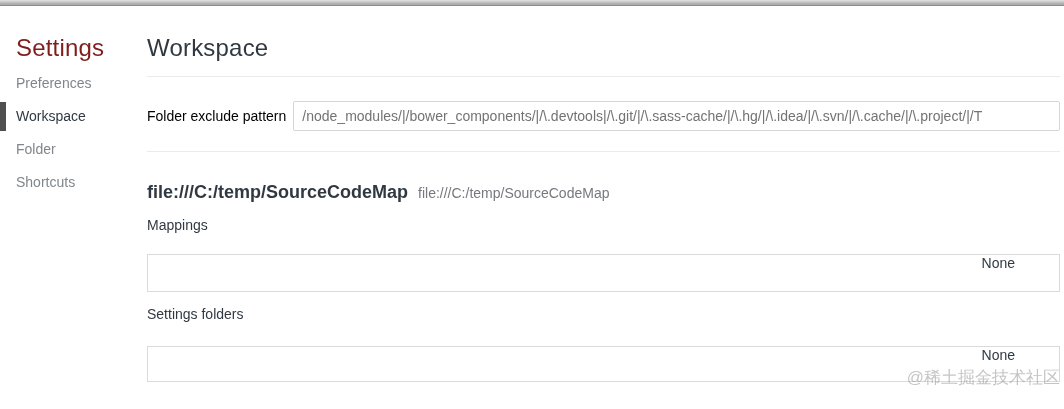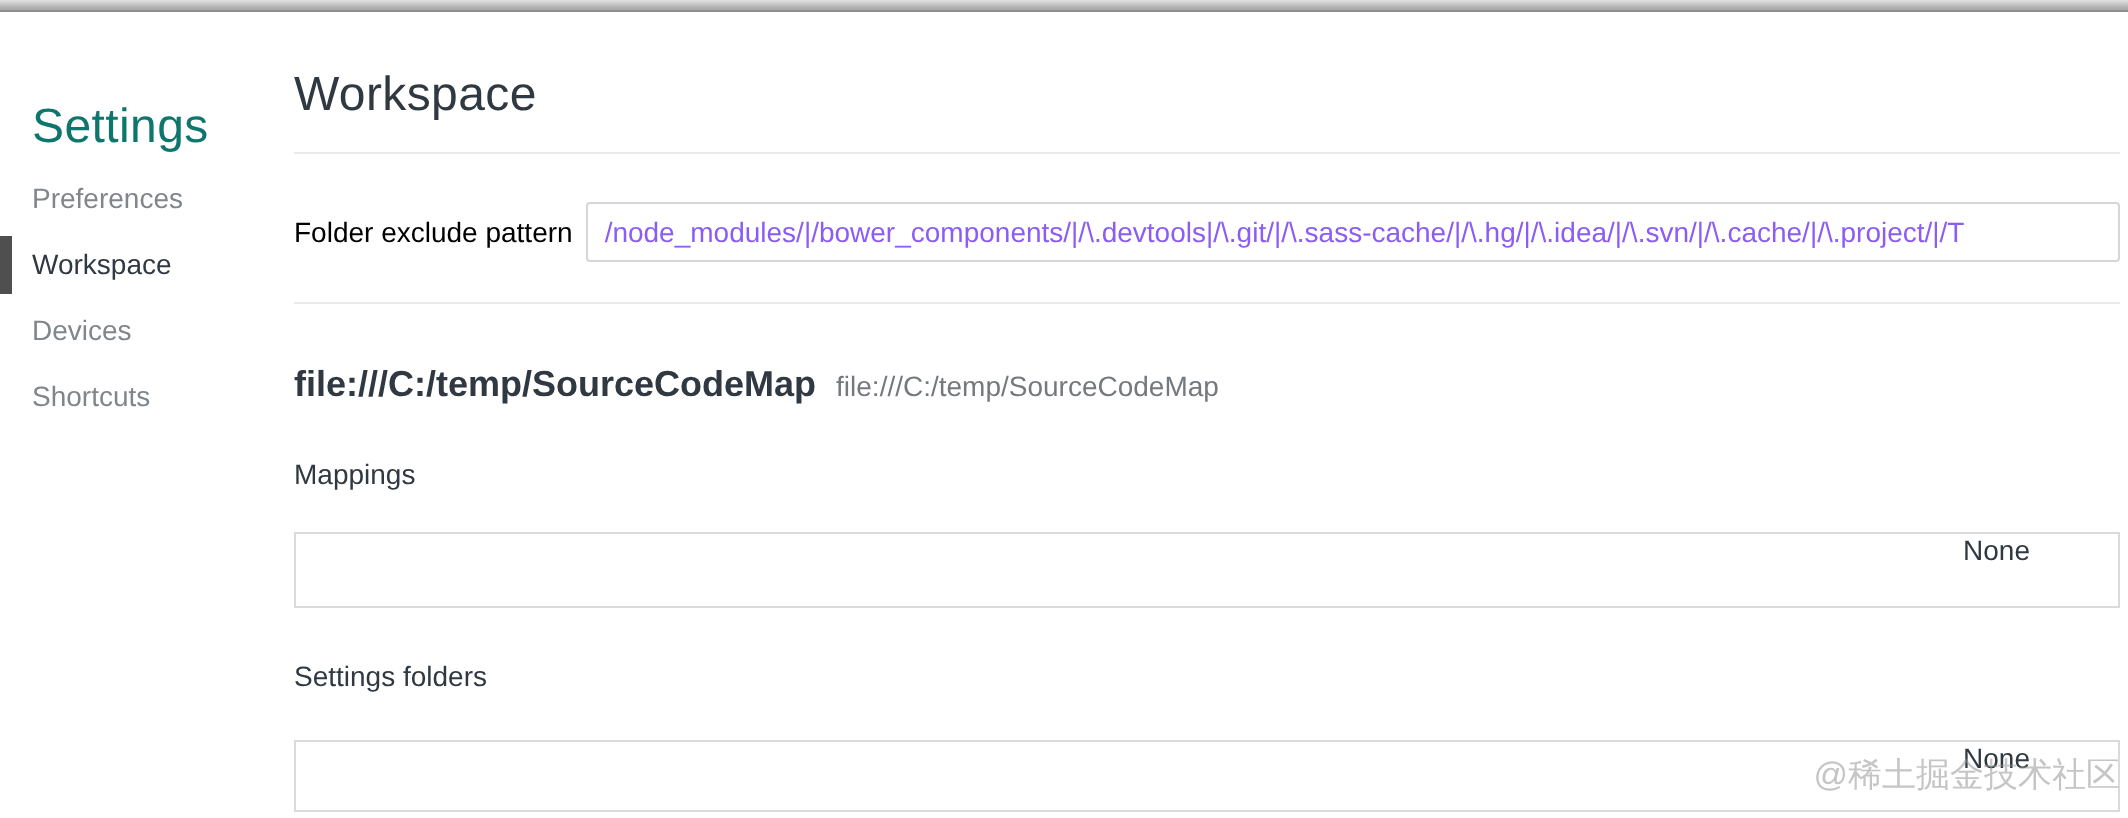--- a/index.html
+++ b/index.html
@@ -10,22 +10,22 @@
     height: 6px; width: 100%;
     background: linear-gradient(to bottom, #e2e2e2 0%, #b3b3b3 70%, #a8a8a8 100%);
     border-bottom: 1px solid #8e8e8e;
   }
 
   .layout { display: flex; width: 100%; height: 402px; }
 
   
   .sidebar { width: 147px; flex-shrink: 0; }
   .sidebar-title {
-    font-size: 24px; font-weight: 400; color: #0f766e;
-    margin: 43px 0 0 16px; line-height: 30px; letter-spacing: 0.2px;
+    font-size: 24px; font-weight: 400; color: #7f1d1d;
+    margin: 27px 0 0 16px; line-height: 30px; letter-spacing: 0.2px;
   }
   .sidebar-list { list-style: none; margin-top: 4px; }
   .sidebar-item {
     position: relative; height: 33px; line-height: 33px;
     padding-left: 16px; font-size: 14px; color: #80868b; cursor: pointer;
   }
   .sidebar-item.selected { color: #303942; }
   .sidebar-item.selected::before {
     content: ""; position: absolute; left: 0; top: 2px; bottom: 2px;
     width: 6px; background: #4f4f4f;
@@ -37,61 +37,61 @@
     font-size: 24px; font-weight: 400; color: #303942;
     margin-top: 27px; line-height: 30px; letter-spacing: 0.2px;
   }
   .divider { border: none; border-top: 1px solid #eaeaea; margin-top: 13px; }
 
   .exclude-row { display: flex; align-items: center; margin-top: 24px; }
   .exclude-label { font-size: 14px; color: #000000; white-space: nowrap; margin-right: 7px; }
   .exclude-input {
     flex: 1; min-width: 0; height: 30px;
     border: 1px solid #d6d6d6; border-radius: 2px;
-    padding: 0 8px; font-size: 14px; color: #8b5cf6;
+    padding: 0 8px; font-size: 14px; color: #737373;
     font-family: "Liberation Sans", "DejaVu Sans", sans-serif;
     outline: none; background: #fff;
   }
 
   .divider-2 { border: none; border-top: 1px solid #eaeaea; margin-top: 20px; }
 
   .file-row { display: flex; align-items: center; margin-top: 30px; }
   .file-name { font-size: 18px; font-weight: 700; color: #303942; }
   .file-path { font-size: 14px; color: #75797e; margin-left: 10px; }
 
-  .section-label { font-size: 14px; color: #303942; margin-top: 26px; }
+  .section-label { font-size: 14px; color: #303942; margin-top: 14px; }
 
   .empty-box {
     margin-top: 21px; height: 38px;
     border: 1px solid #dadada; background: #fff;
     display: flex; justify-content: flex-end;
     padding-right: 44px;
   }
   .empty-box.second { margin-top: 24px; height: 36px; }
   .empty-value { font-size: 14px; color: #303942; }
 
   .watermark {
-    position: absolute; right: 4px; bottom: 10px;
+    position: absolute; right: 4px; bottom: 20px;
     font-size: 17px; color: rgba(150, 150, 150, 0.55);
     pointer-events: none; white-space: nowrap;
   }
 </style>
 </head>
 <body>
 
 <div class="top-chrome-bar"></div>
 
 <div class="layout">
 
   <div class="sidebar">
     <div class="sidebar-title">Settings</div>
     <ul class="sidebar-list">
       <li class="sidebar-item">Preferences</li>
       <li class="sidebar-item selected">Workspace</li>
-      <li class="sidebar-item">Devices</li>
+      <li class="sidebar-item">Folder</li>
       <li class="sidebar-item">Shortcuts</li>
     </ul>
   </div>
 
   <div class="main">
     <div class="main-title">Workspace</div>
     <hr class="divider">
 
     <div class="exclude-row">
       <span class="exclude-label">Folder exclude pattern</span>

